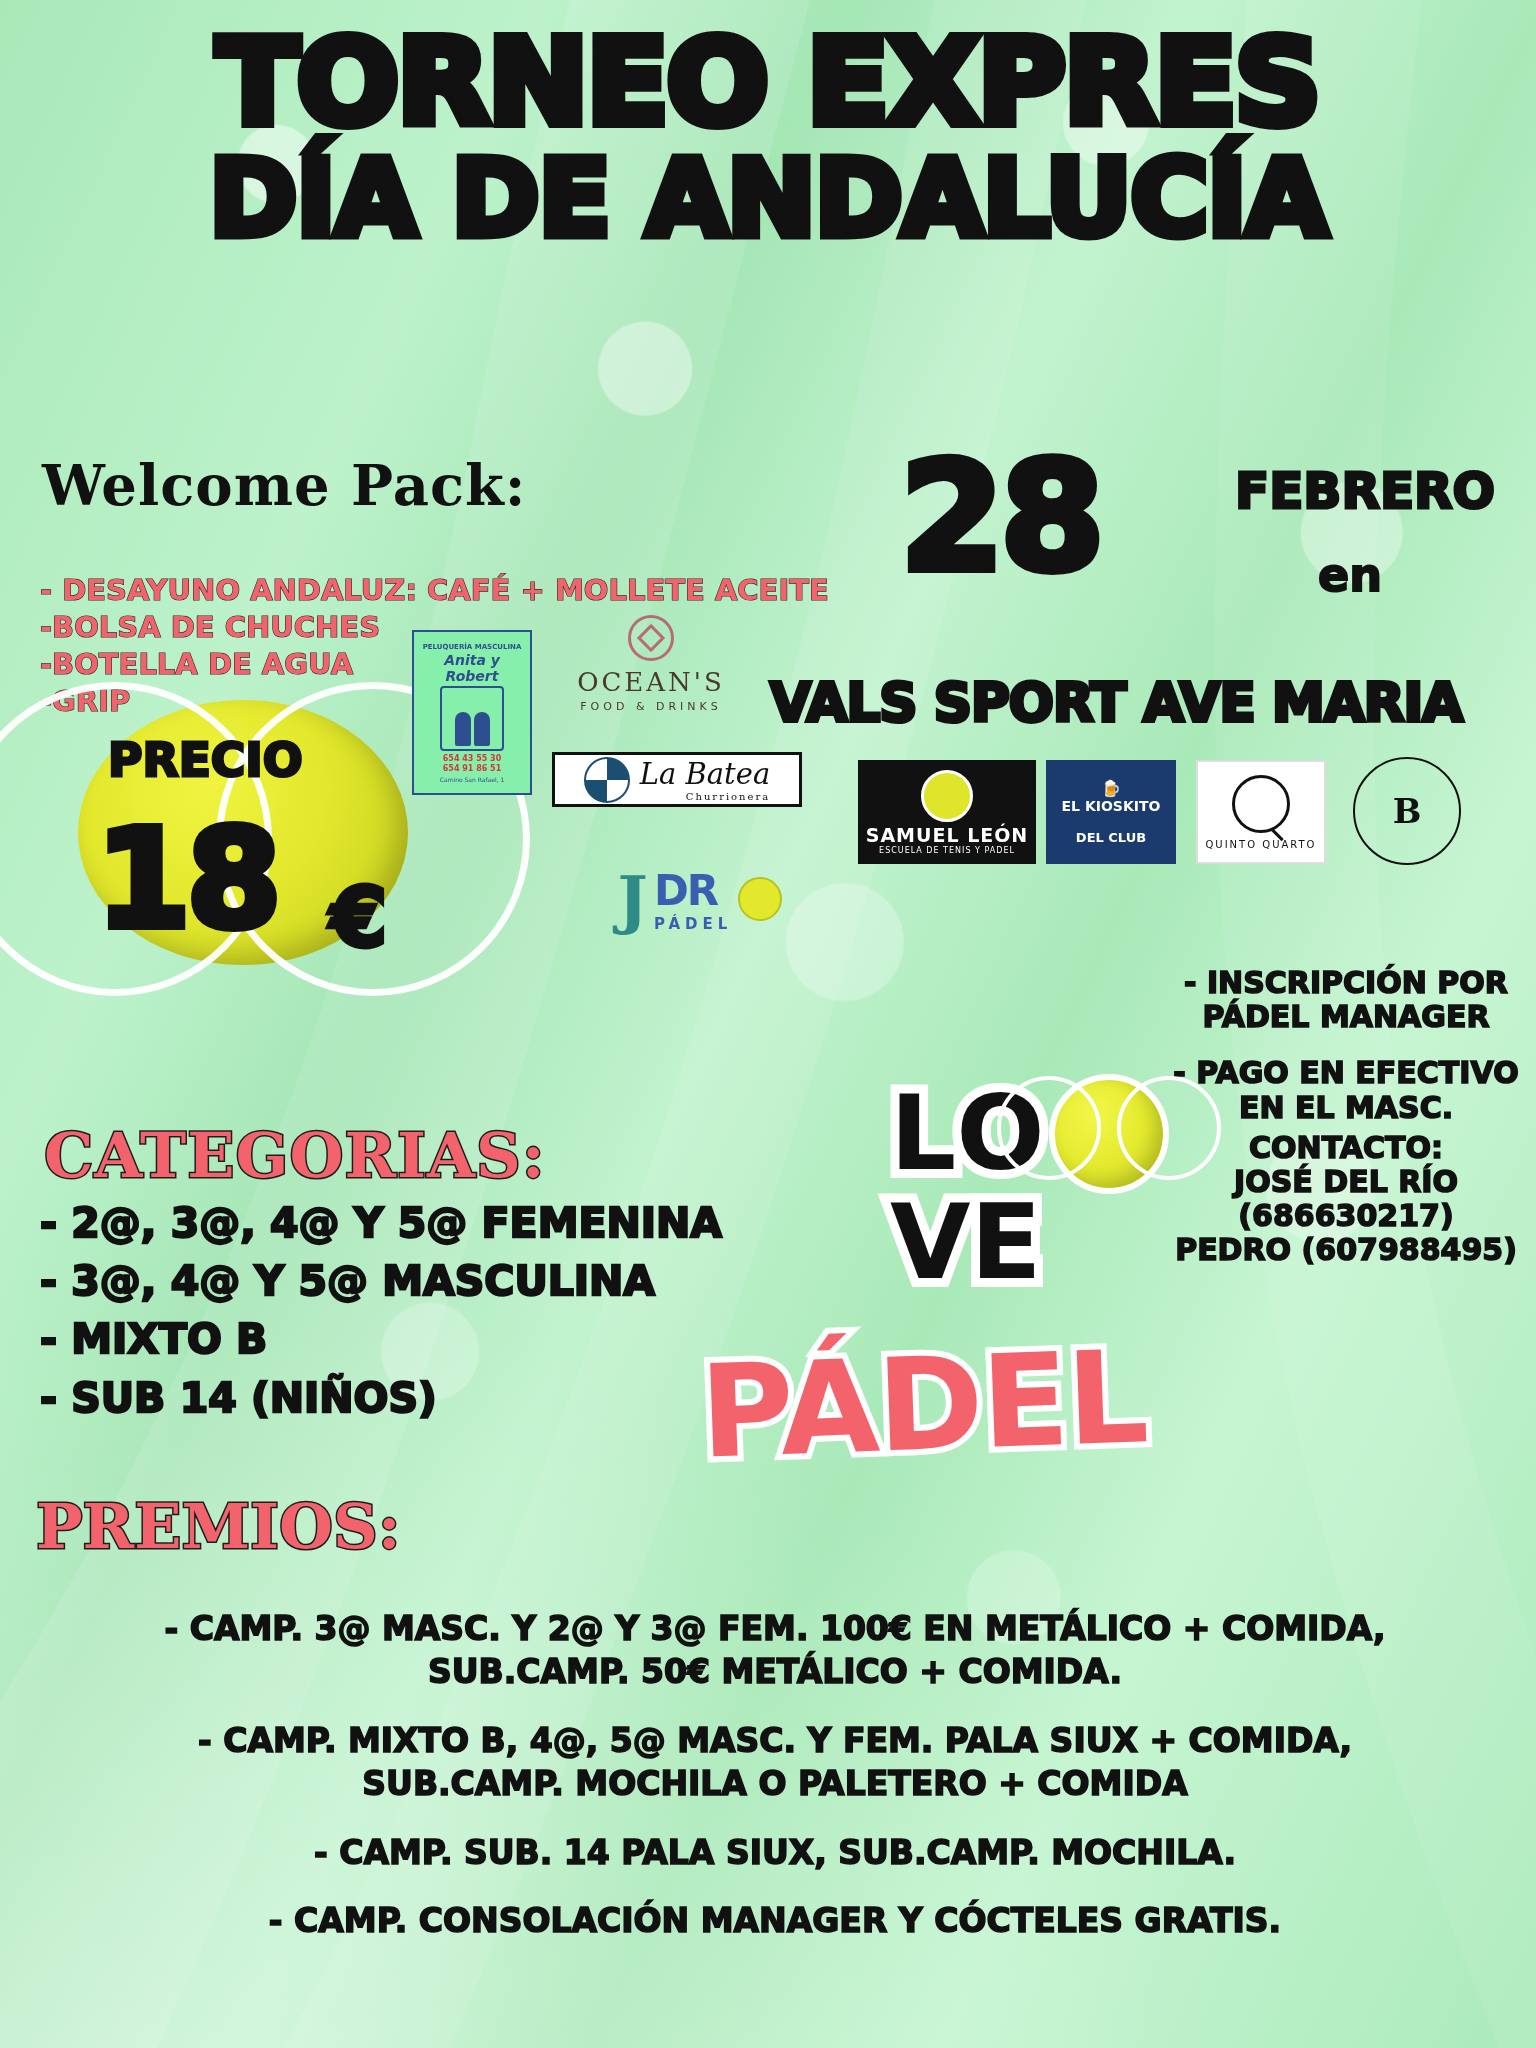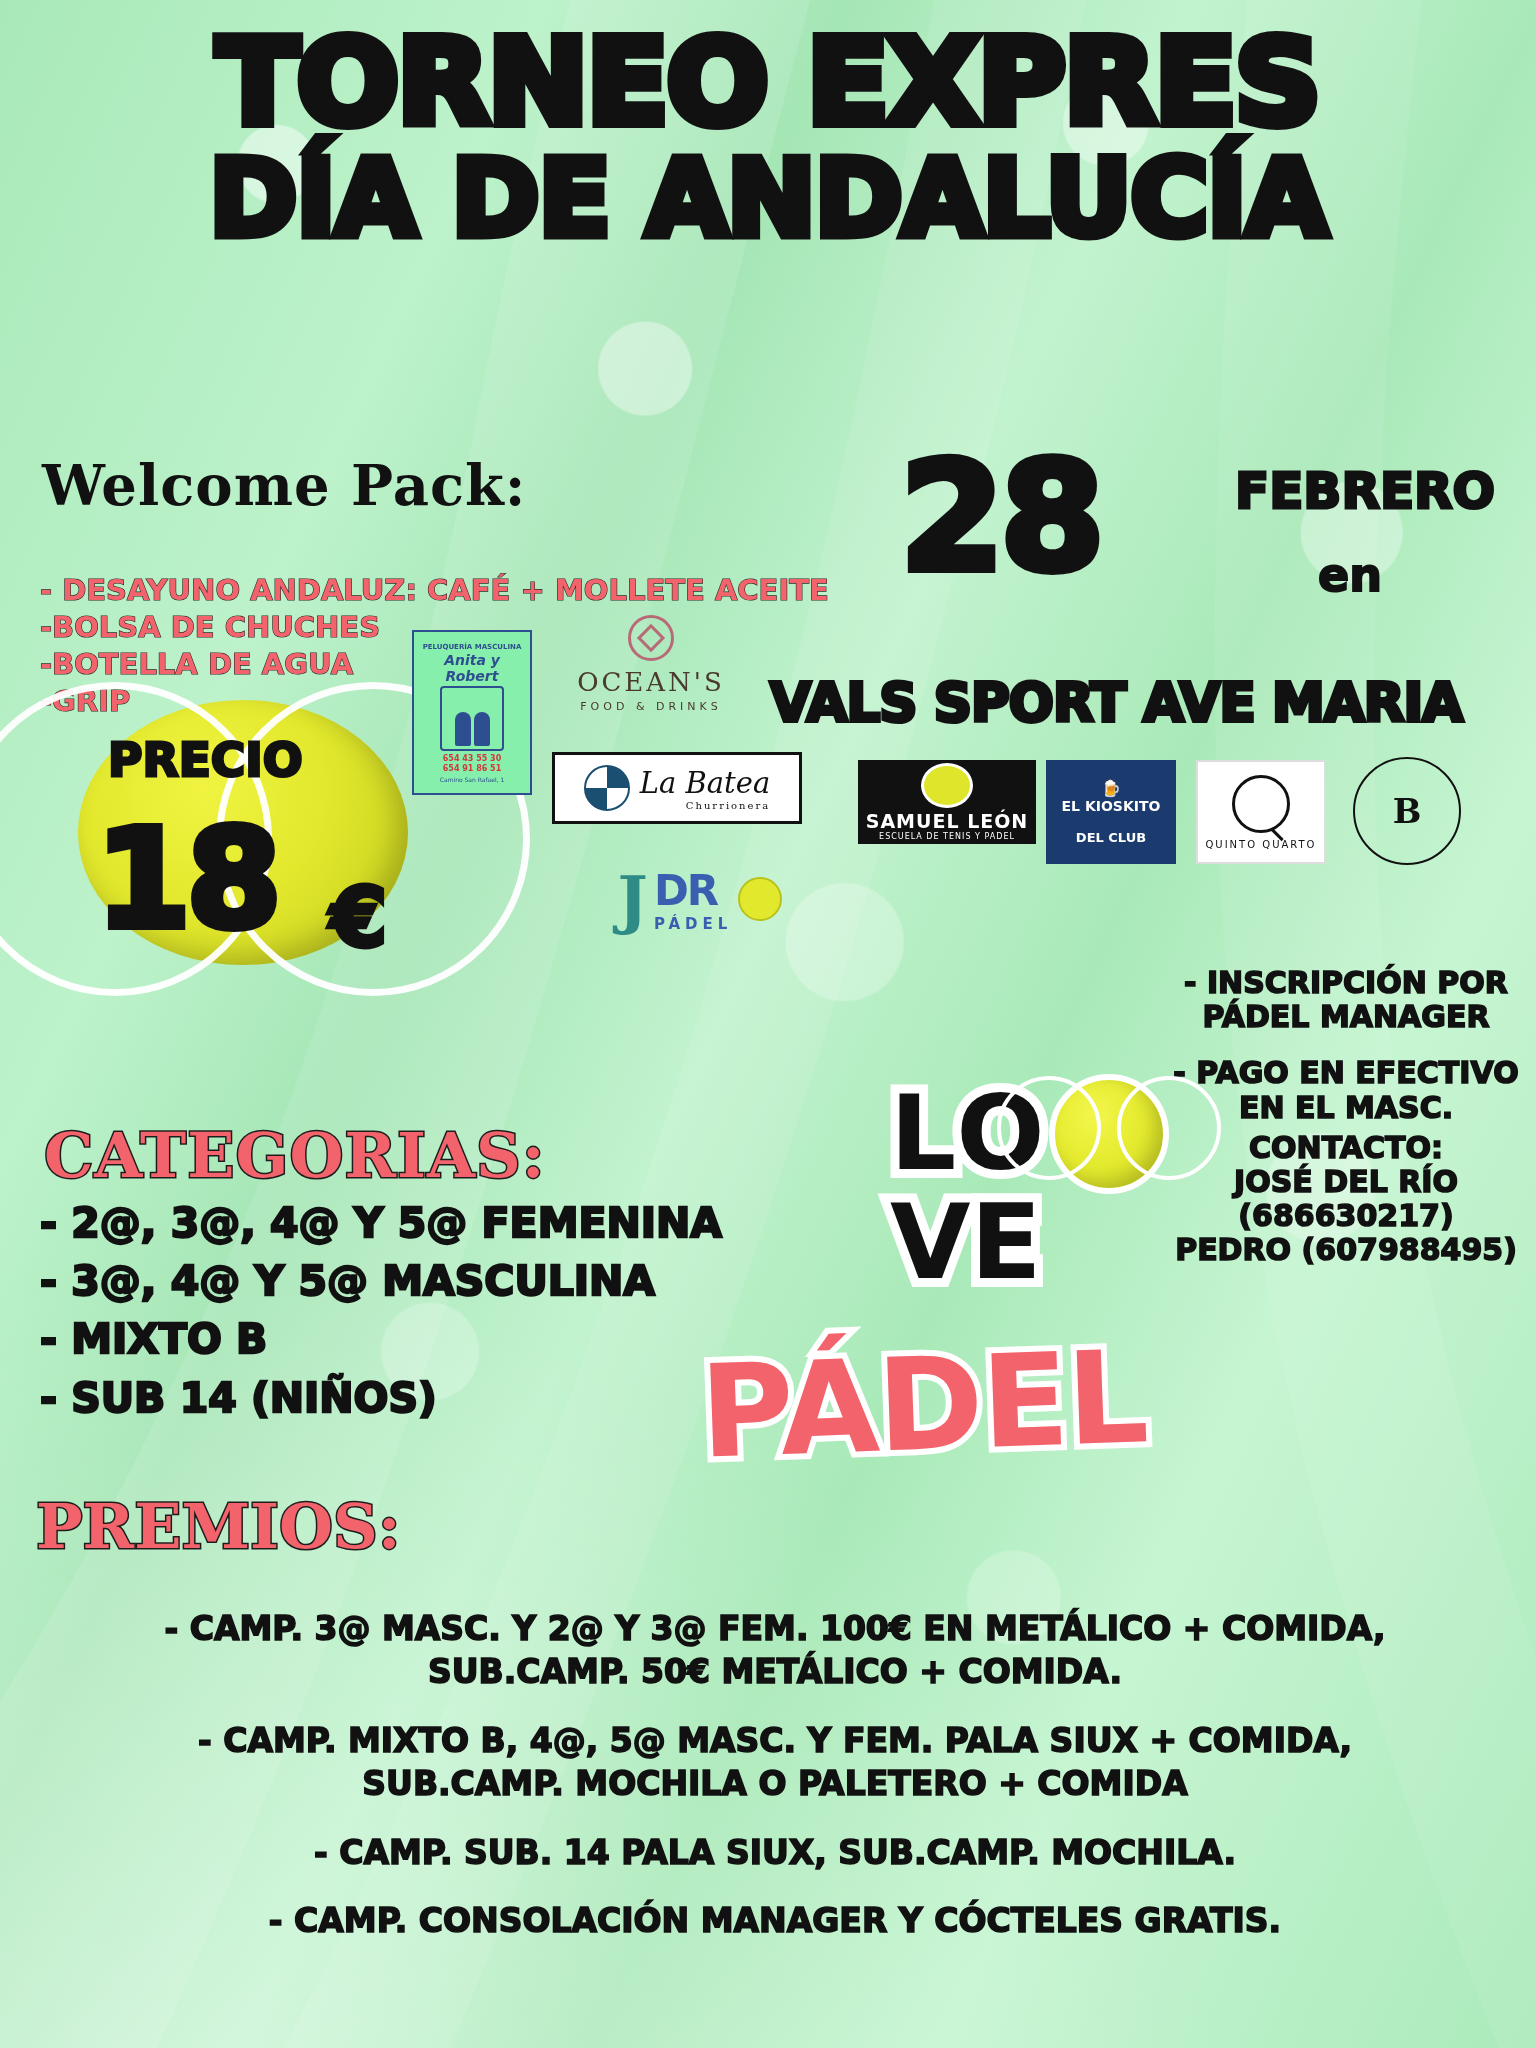--- a/index.html
+++ b/index.html
@@ -271,21 +271,21 @@
   }
   .sp-oceans .flower::after {
     content:""; position:absolute; left:50%; top:50%; width:14px; height:14px;
     transform: translate(-50%,-50%) rotate(45deg);
     border: 3px solid #b86a77;
   }
   .sp-oceans .nm { font-size: 26px; letter-spacing: 3px; font-family: "DejaVu Serif", serif; margin-top: 6px; }
   .sp-oceans .sub { font-size: 11px; letter-spacing: 4px; margin-top: 3px; }
 
   .sp-batea {
-    left: 552px; top: 752px; width: 250px; height: 72px;
+    left: 552px; top: 752px; width: 250px; height: 55px;
     border: 3px solid #111; background: #fff;
     flex-direction: row; gap: 10px;
   }
   .sp-batea .logo {
     width: 42px; height: 42px; border-radius: 50%;
     background: conic-gradient(#1b4f72 0 25%, #fff 0 50%, #1b4f72 0 75%, #fff 0 100%);
     border: 2px solid #1b4f72;
   }
   .sp-batea .txt { font-family: "DejaVu Serif", serif; font-style: italic; font-size: 29px; color: #111; }
   .sp-batea .txt small { display:block; font-size: 10px; font-style: normal; letter-spacing: 2px; text-align: right; }
@@ -295,21 +295,21 @@
     background: transparent; flex-direction: row; gap: 6px;
   }
   .sp-drpadel .j {
     font-size: 64px; font-weight: 900; color: #2e8b86; font-family: "DejaVu Serif", serif;
   }
   .sp-drpadel .dr { font-size: 42px; font-weight: 900; color: #3a5fb0; letter-spacing: -2px; }
   .sp-drpadel .pd { font-size: 15px; font-weight: 700; color: #3a5fb0; letter-spacing: 5px; }
   .sp-drpadel .bal { width: 40px; height: 40px; border-radius: 50%; background: #e2e82c; border: 2px solid #b9c11d; }
 
   .sp-samuel {
-    left: 858px; top: 760px; width: 178px; height: 84px;
+    left: 858px; top: 760px; width: 178px; height: 104px;
     border: 3px solid #111; background: #111; color: #fff;
   }
   .sp-samuel .bl { width: 46px; height: 46px; border-radius: 50%; background: #dfe52a; border: 3px solid #fff; }
   .sp-samuel .nm { font-size: 19px; font-weight: 900; letter-spacing: 1px; margin-top: 2px; }
   .sp-samuel .sub { font-size: 8px; letter-spacing: 1px; }
 
   .sp-kios {
     left: 1046px; top: 760px; width: 130px; height: 104px;
     border: 3px solid #1b3b6f; background: #1b3b6f; color: #fff;
   }

